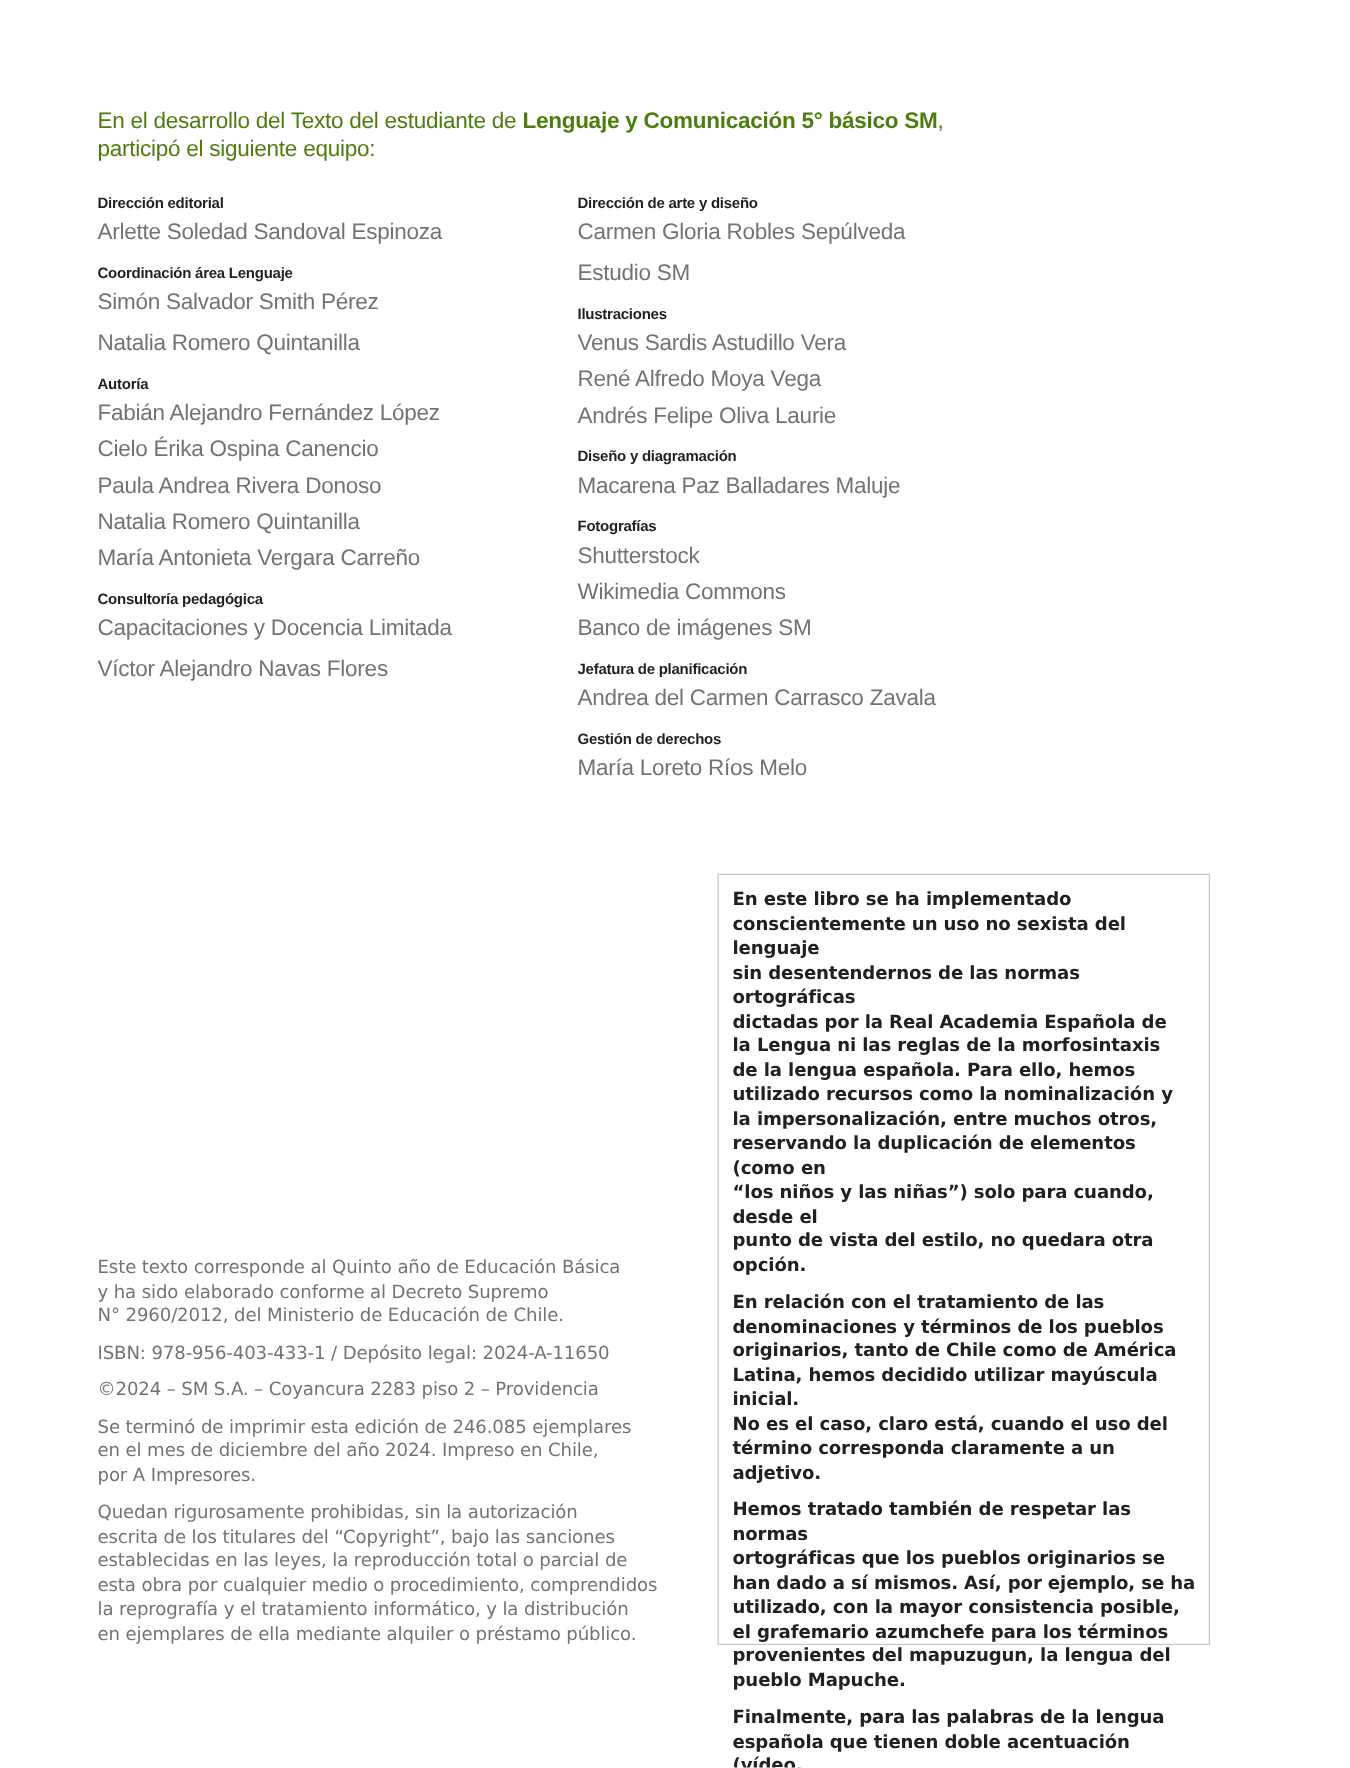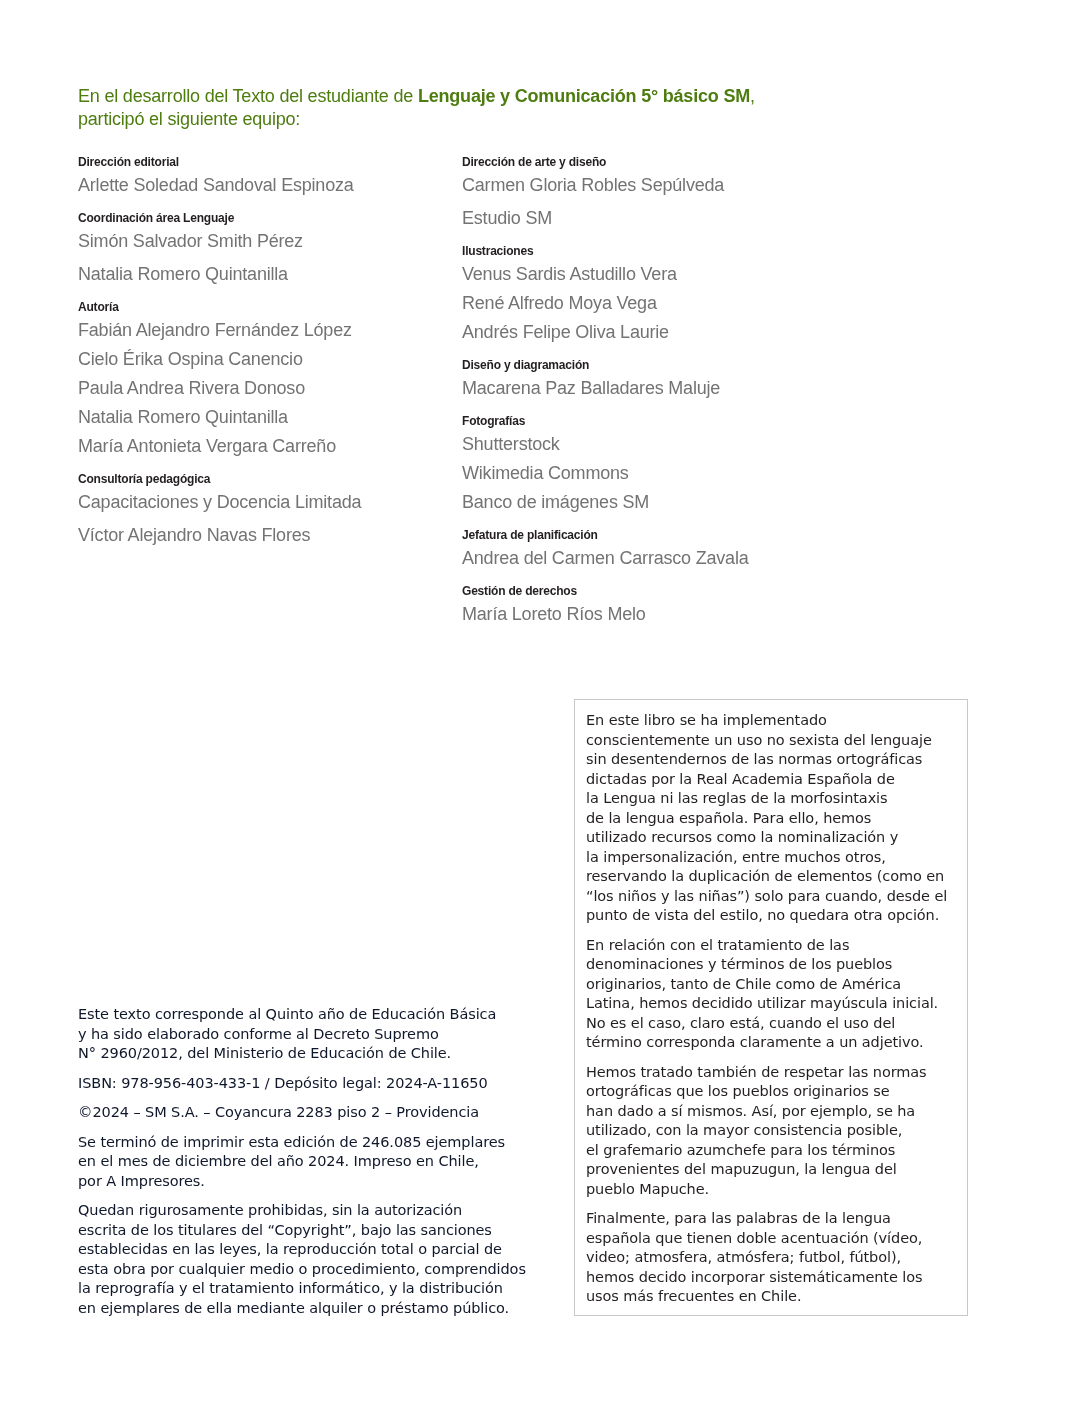--- a/index.html
+++ b/index.html
@@ -26,30 +26,30 @@
       letter-spacing: -0.2px;
     }
     .person {
       font-size: 18px; line-height: 23px; color: #737373; letter-spacing: -0.2px;
     }
     .person + .person { margin-top: 6px; }
 
     .legal {
       position: absolute; left: 78px; top: 1005px; width: 480px;
       font-family: "DejaVu Sans", sans-serif; font-size: 14.5px; line-height: 19.5px;
-      color: #0f172a; letter-spacing: -0.1px;
+      color: #737373; letter-spacing: -0.1px;
     }
     .legal p { margin: 0 0 10px 0; white-space: pre-line; }
 
     .note-box {
       position: absolute; left: 574px; top: 699px; width: 394px; height: 617px;
       box-sizing: border-box; border: 1.5px solid #c8c8c8;
       padding: 11px 10px 10px 11px;
       font-family: "DejaVu Sans", sans-serif; font-size: 14.5px; line-height: 19.5px;
-      color: #231f20; letter-spacing: -0.1px;
+      color: #231f20; letter-spacing: -0.1px; font-weight: bold;
     }
     .note-box p { margin: 0 0 10px 0; white-space: pre-line; }
   </style>
 </head>
 <body>
 
 <div class="intro">
   <span>En el desarrollo del Texto del estudiante de </span><b>Lenguaje y Comunicación 5° básico SM</b><span>,</span><br>
   <span>participó el siguiente equipo:</span>
 </div>

